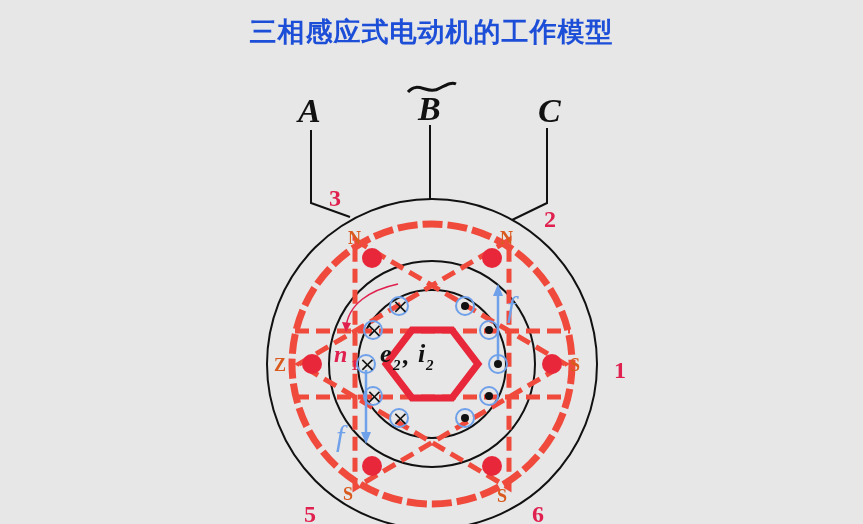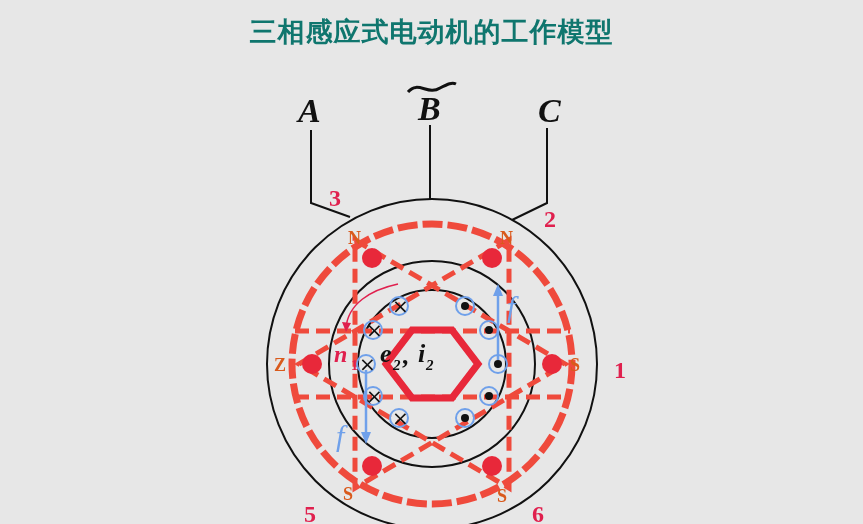--- a/index.html
+++ b/index.html
@@ -5,21 +5,21 @@
   html, body { margin:0; padding:0; }
   body {
     width:863px; height:524px; overflow:hidden;
     background:#e7e7e7;
     font-family:"DejaVu Serif", serif;
     position:relative;
   }
   .title {
     position:absolute; left:0; top:14px; width:863px;
     text-align:center;
-    color:#0f766e;
+    color:#1d4ed8;
     font-family:"DejaVu Sans", sans-serif;
     font-size:27px; font-weight:bold; letter-spacing:1px;
   }
   svg.diagram { position:absolute; left:0; top:0; }
   .lbl-phase { font-family:"Liberation Serif", serif; font-style:italic; font-weight:bold; font-size:34px; fill:#111; }
   .lbl-num { font-family:"Liberation Serif", serif; font-weight:bold; font-size:24px; fill:#e0204e; }
   .lbl-rotor { font-family:"Liberation Serif", serif; font-style:italic; font-weight:bold; font-size:26px; fill:#111; }
   .lbl-sub { font-family:"Liberation Serif", serif; font-style:italic; font-weight:bold; font-size:15px; fill:#111; }
   .lbl-n { font-family:"Liberation Serif", serif; font-style:italic; font-weight:bold; font-size:24px; fill:#e0204e; }
   .lbl-nsub { font-family:"Liberation Serif", serif; font-weight:bold; font-size:14px; fill:#e0204e; }

